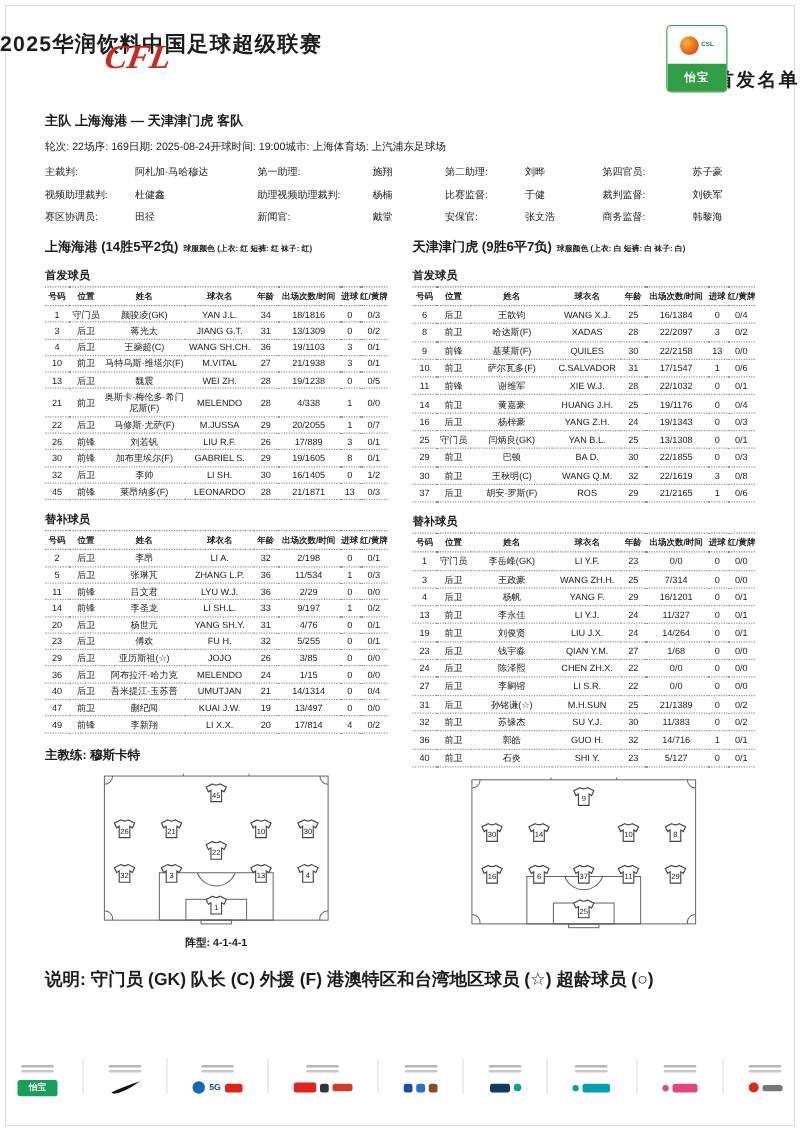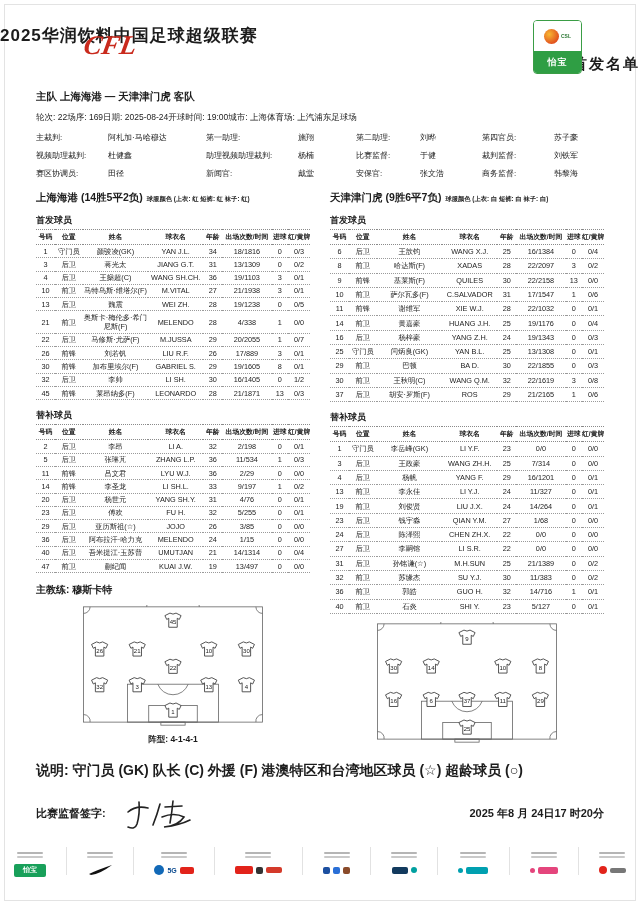--- a/index.html
+++ b/index.html
@@ -378,20 +378,30 @@
             <tr>
               <td>47</td>
               <td>前卫</td>
               <td>蒯纪闻</td>
               <td>KUAI J.W.</td>
               <td>19</td>
               <td>13/497</td>
               <td>0</td>
               <td>0/0</td>
             </tr>
+            <tr>
+              <td>49</td>
+              <td>前锋</td>
+              <td>李新翔</td>
+              <td>LI X.X.</td>
+              <td>20</td>
+              <td>17/814</td>
+              <td>4</td>
+              <td>0/2</td>
+            </tr>
           </tbody>
         </table>
       <div class="coach">
         <span>主教练:</span>
         <span>穆斯卡特</span>
       </div>
       <div class="pitch-wrap">
         <svg class="pitch" viewBox="0 0 180 120">
             <rect fill="none" stroke="#666" stroke-width="0.8" x="1.5" y="1.5" width="177" height="114"></rect>
             <path fill="none" stroke="#666" stroke-width="0.8" d="M64 1.5 A26 26 0 0 1 116 1.5"></path>
@@ -797,34 +807,20 @@
               <path d="M-8,-5 L-3,-7.5 Q0,-5.5 3,-7.5 L8,-5 L6.2,-1.2 L4.2,-2.4 L4.2,6.5 L-4.2,6.5 L-4.2,-2.4 L-6.2,-1.2 Z" fill="#fff" stroke="#444" stroke-width="0.9"></path>
               <text x="0" y="3.4" text-anchor="middle" font-size="6" font-family="Liberation Sans, sans-serif" fill="#222">25</text>
             </g>
           </svg>
       </div>
     </div>
   </section>
 
   <div class="legend">说明: 守门员 (GK) 队长 (C) 外援 (F) 港澳特区和台湾地区球员 (☆) 超龄球员 (○)</div>
 
-  <div class="sign-row">
-    <span class="sign-label">比赛监督签字:</span>
-    <svg class="sign-svg" width="88" height="36" viewBox="0 0 88 36">
-      <g fill="none" stroke="#222" stroke-width="1.6" stroke-linecap="round">
-        <path d="M8 16 Q16 9 28 12"></path>
-        <path d="M19 6 Q20 18 17 28 Q15 34 8 31"></path>
-        <path d="M40 8 Q37 19 33 29"></path>
-        <path d="M45 11 L62 10"></path>
-        <path d="M53 5 Q52 16 50 27"></path>
-        <path d="M42 21 Q54 16 64 21 Q58 30 44 31 Q60 29 70 24"></path>
-      </g>
-    </svg>
-    <span class="datetime">2025 年8 月 24日17 时20分</span>
-  </div>
 
   <div class="sponsors">
       <div class="sp-group">
         <div class="cap">
           <i></i>
           <i></i>
         </div>
         <div class="lg">
           <span class="yibao">怡宝</span>
         </div>

